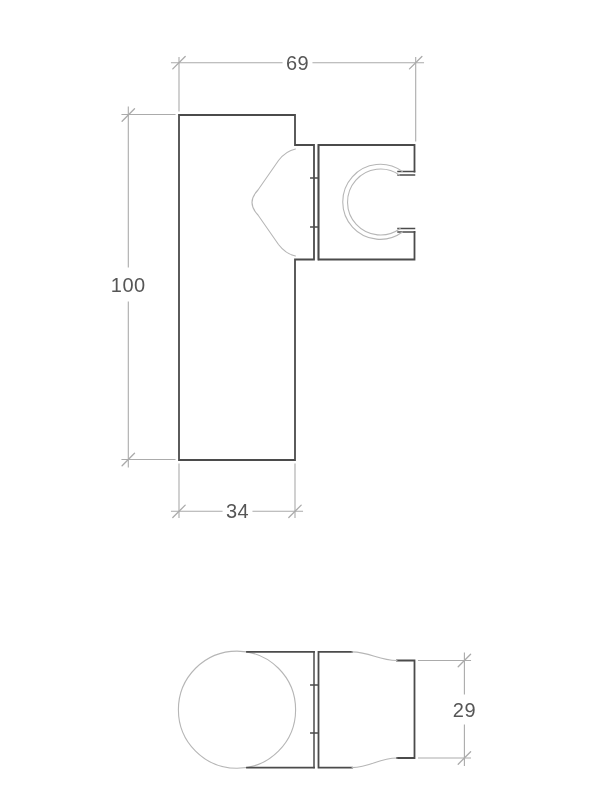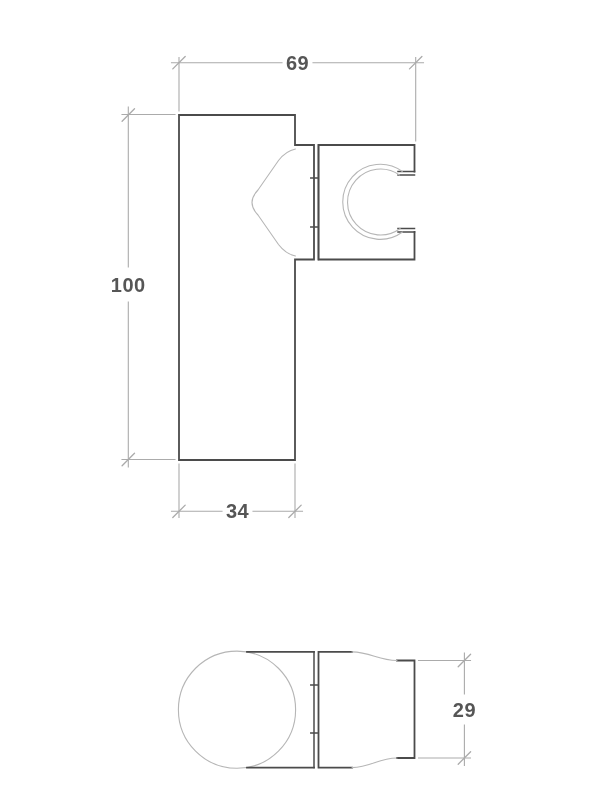--- a/index.html
+++ b/index.html
@@ -6,21 +6,21 @@
     --outline:#4b4b4b;
     --thin-line:#b6b6b6;
     --dim-line:#ababab;
     --dim-text:#565656;
     --background:#ffffff;
   }
   html,body{margin:0;padding:0;}
   body{background:#fff;font-family:"Liberation Sans",sans-serif;}
   .page{
     width:592px;height:800px;background:var(--background);
-    position:relative;overflow:hidden;font-weight:bold;
+    position:relative;overflow:hidden;
   }
   svg{display:block;}
   .ln-dark{stroke:var(--outline);stroke-width:1.8;fill:none;stroke-linecap:square;}
   .ln-dark-med{stroke:var(--outline);stroke-width:1.5;fill:none;stroke-linecap:square;}
   .ln-light{stroke:var(--thin-line);stroke-width:1.1;fill:none;stroke-linecap:round;}
   .ln-dim{stroke:var(--dim-line);stroke-width:1.1;fill:none;stroke-linecap:square;}
   .tick{stroke:var(--dim-line);stroke-width:1.3;fill:none;stroke-linecap:round;}
   .dim-text{
     fill:var(--dim-text);
     font-family:"Liberation Sans",sans-serif;

